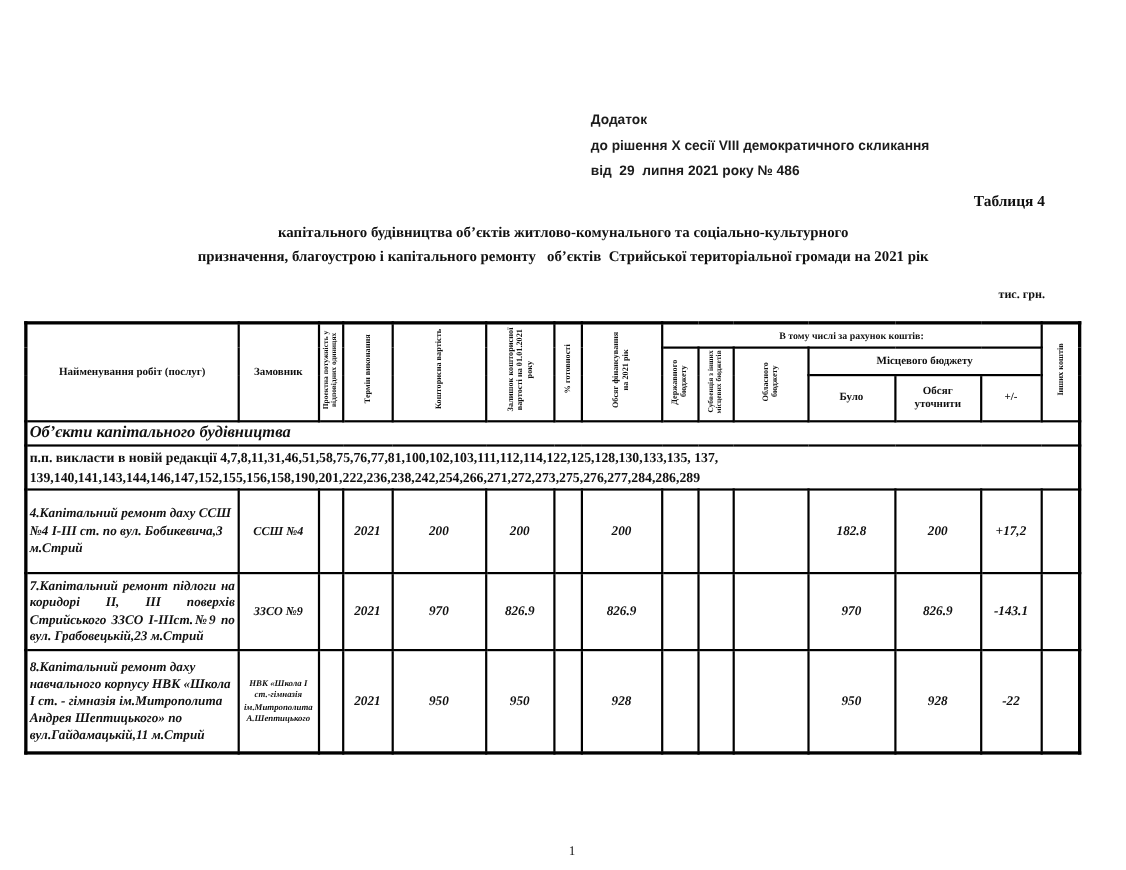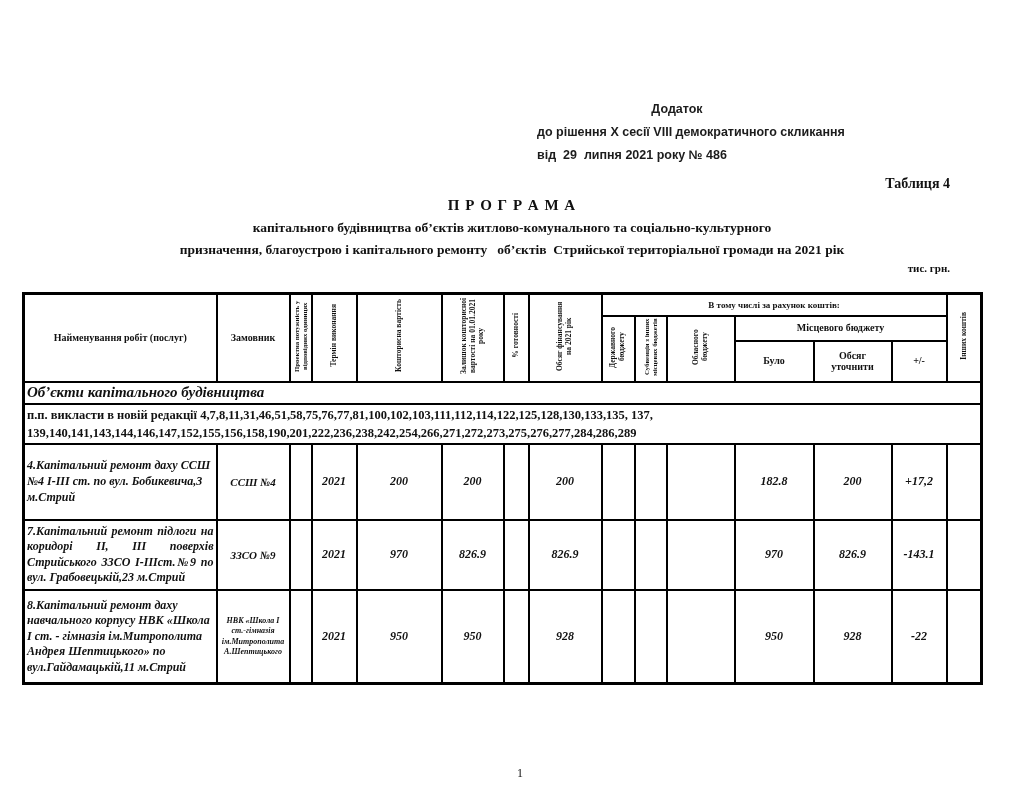--- a/index.html
+++ b/index.html
@@ -5,21 +5,21 @@
   html,body{margin:0;padding:0;}
   body{
     width:1024px;height:791px;background:#ffffff;position:relative;
     font-family:"Liberation Serif","DejaVu Serif",serif;color:#111;
     overflow:hidden;
   }
   .abs{position:absolute;}
   
   .annex{left:537px;top:98px;font-family:"Liberation Sans","DejaVu Sans",sans-serif;
          font-size:12.5px;line-height:23px;color:#1c1c1c;font-weight:600;}
-  .annex .l1{text-align:center;width:280px;white-space:pre;}
+  .annex .l1{text-align:left;width:280px;white-space:pre;}
   .annex .l2,.annex .l3{white-space:pre;}
   
   .tbl-label{right:74px;top:176px;font-weight:bold;font-size:14px;}
   
   .title{left:0;top:197px;width:1024px;text-align:center;font-weight:bold;}
   .title .t1{font-size:15px;letter-spacing:1px;white-space:pre;}
   .title .t2{font-size:13.5px;margin-top:6px;white-space:pre;}
   .title .t3{font-size:13.5px;margin-top:6px;white-space:pre;}
   .units{right:74px;top:262px;font-weight:bold;font-size:11px;}
   .pageno{left:0;top:766px;width:1040px;text-align:center;font-size:12px;}
@@ -59,21 +59,20 @@
 
 <div class="abs annex">
   <div class="l1">Додаток</div>
   <div class="l2">до рішення X сесії VIII демократичного скликання</div>
   <div class="l3">від  29  липня 2021 року № 486</div>
 </div>
 
 <div class="abs tbl-label">Таблиця 4</div>
 
 <div class="abs title">
-  <div class="t1">П Р О Г Р А М А</div>
   <div class="t2">капітального будівництва об’єктів житлово-комунального та соціально-культурного</div>
   <div class="t3">призначення, благоустрою і капітального ремонту   об’єктів  Стрийської територіальної громади на 2021 рік</div>
 </div>
 
 <div class="abs units">тис. грн.</div>
 
 <table class="prog">
   <colgroup>
     <col style="width:193px">
       <col style="width:73px">

